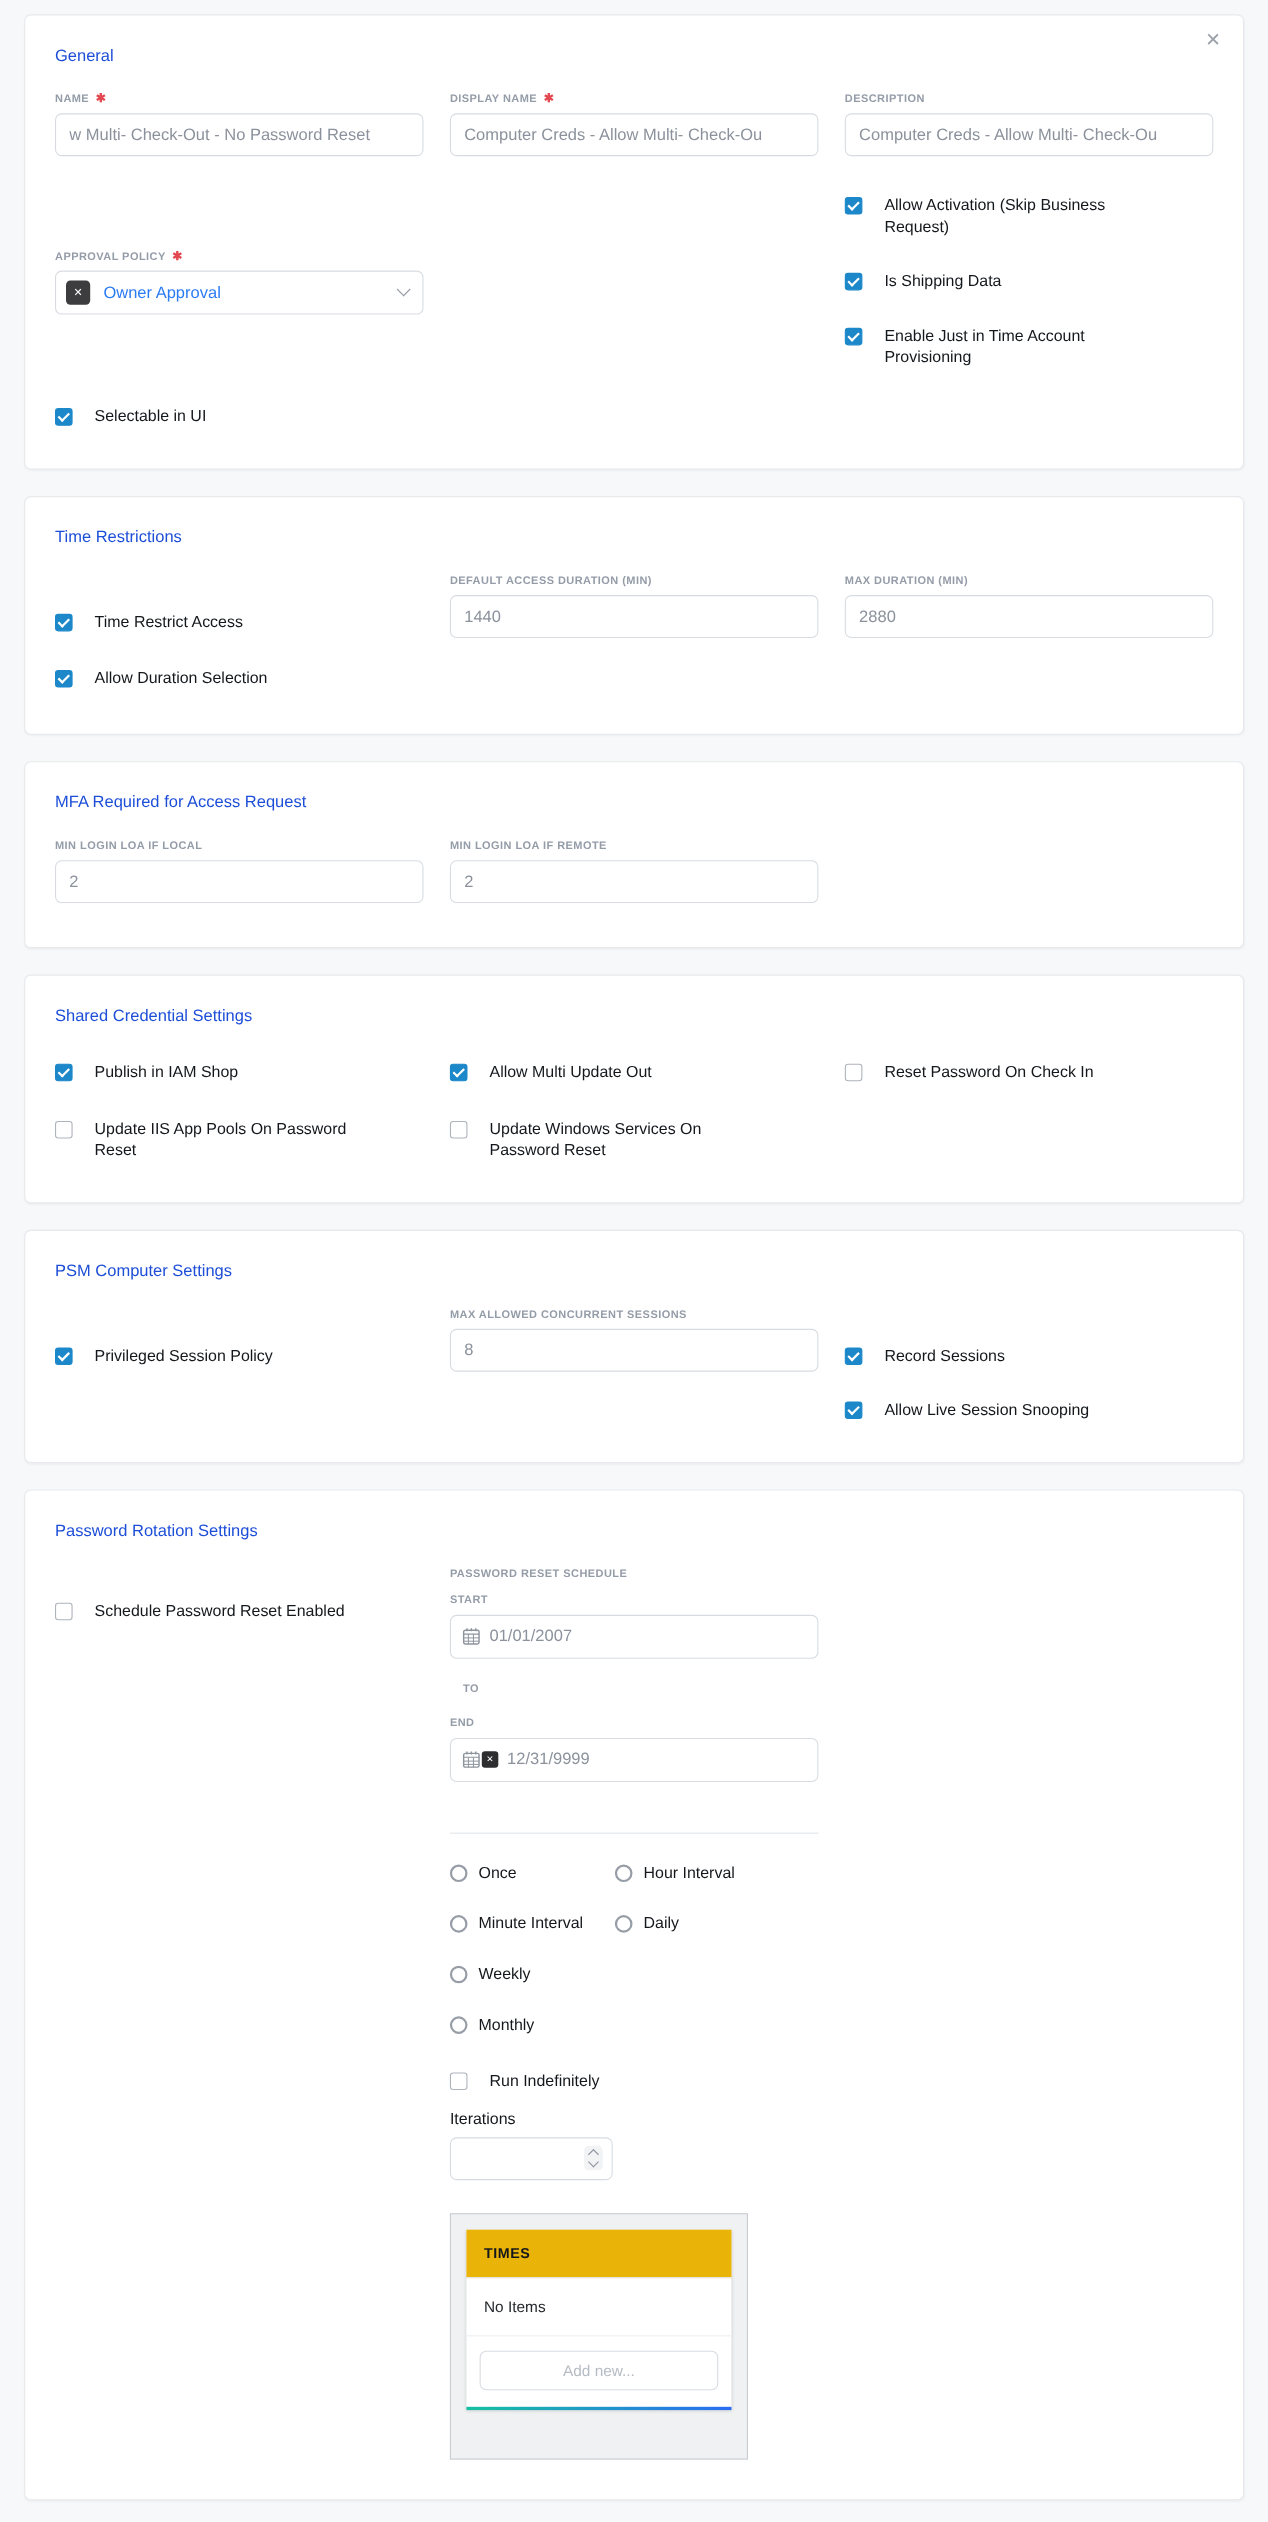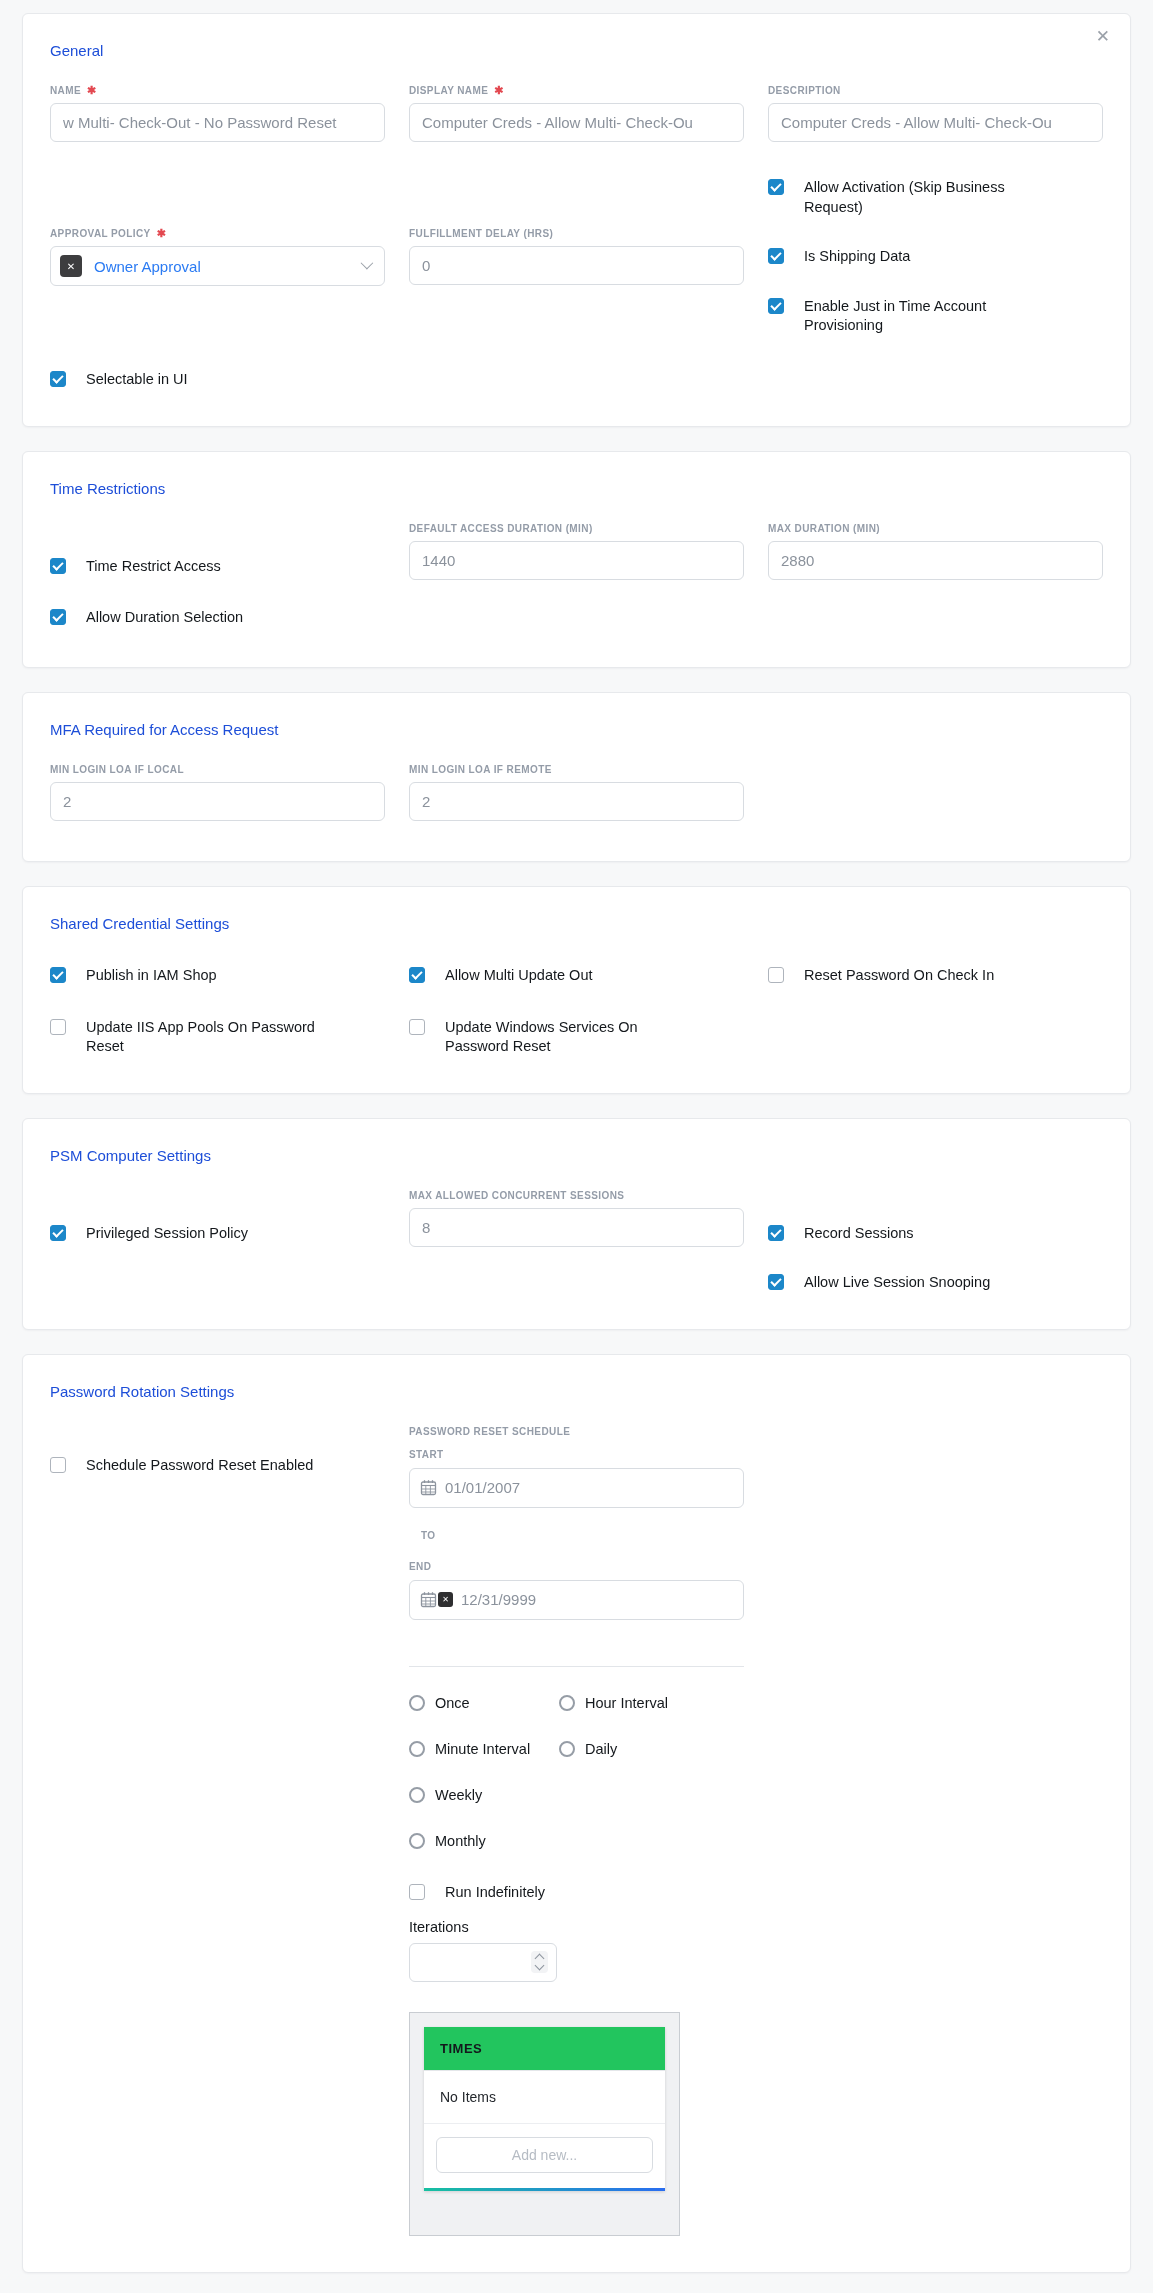--- a/index.html
+++ b/index.html
@@ -118,21 +118,21 @@
   .spin-up { width:7px; height:7px; border-left:1.6px solid #8d949e; border-top:1.6px solid #8d949e; transform:rotate(45deg); }
   .spin-down { width:7px; height:7px; border-right:1.6px solid #8d949e; border-bottom:1.6px solid #8d949e; transform:rotate(45deg); margin-top:-3px; }
 
   
   .times-outer {
     width:271px; background:#f0f1f3; border:1px solid #c9cdd2;
     padding:14px 14px 44px;
   }
   .times-card { background:#fff; box-shadow:0 1px 3px rgba(0,0,0,.14); }
   .times-header {
-    background:#22c55e; border-bottom:1px solid #e4e7ea;
+    background:#eab308; border-bottom:1px solid #e4e7ea;
     padding:14px 16px; font-size:13px; font-weight:600; letter-spacing:.5px; color:#14181c;
   }
   .times-empty { padding:18px 16px; font-size:14px; font-weight:500; color:#24282d; border-bottom:1px solid #eceef1; }
   .times-addwrap { padding:13px 12px 15px; }
   .times-add {
     width:100%; height:36px; border:1px solid #d8dce1; border-radius:6px;
     font-size:14px; text-align:center; color:#6f7680; outline:none;
     font-family:"Liberation Sans", sans-serif;
   }
   .times-add::placeholder { color:#b6bcc4; }
@@ -184,26 +184,20 @@
           <span class="cbtext">Selectable in UI</span>
         </div>
       </div>
       <div>
         <div class="fgroup">
           <div class="flabel">
             <span>DISPLAY NAME</span>
             <span class="req">✱</span>
           </div>
           <input class="tinput" value="Computer Creds - Allow Multi- Check-Ou" style="">
-        </div>
-        <div class="fgroup mt86">
-          <div class="flabel">
-            <span>FULFILLMENT DELAY (HRS)</span>
-          </div>
-          <input class="tinput" value="0" style="">
         </div>
       </div>
       <div>
         <div class="fgroup">
           <div class="flabel">
             <span>DESCRIPTION</span>
           </div>
           <input class="tinput" value="Computer Creds - Allow Multi- Check-Ou" style="">
         </div>
         <div class="cbrow w235 mt36">

